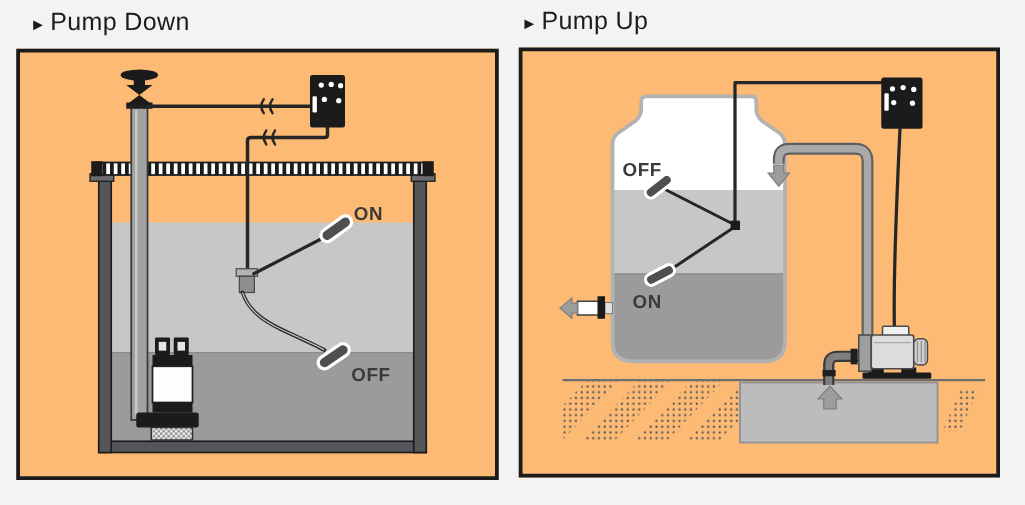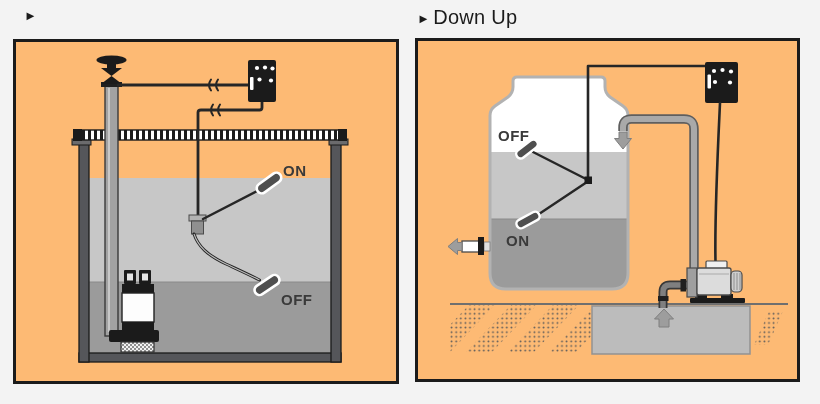--- a/index.html
+++ b/index.html
@@ -21,24 +21,25 @@
   .f-float{fill:var(--float-fill,#4f4f4f);stroke:#fff;}
   .f-arrow{fill:var(--arrow-gray,#9d9d9d);stroke:#7f7f7f;stroke-width:1;}
 </style>
 </head>
 <body>
 
 <div class="stage">
 
   <div class="panel-title" style="left:24px;top:8px;">
     <span class="bullet">►</span>
+    <span>Pump Down</span>
   </div>
   <div class="panel-title" style="left:417px;top:7px;">
     <span class="bullet">►</span>
-    <span>Down Up</span>
+    <span>Pump Up</span>
   </div>
 
   <div class="panel panel-left">
     <svg viewBox="0 0 380 339">
       <defs>
         <pattern id="lid" width="6" height="10" patternUnits="userSpaceOnUse">
           <rect width="3" height="10" fill="#1b1b1b"></rect>
             <rect x="3" width="3" height="10" fill="#ffffff"></rect>
         </pattern>
         <pattern id="mesh" width="4" height="4" patternUnits="userSpaceOnUse">

